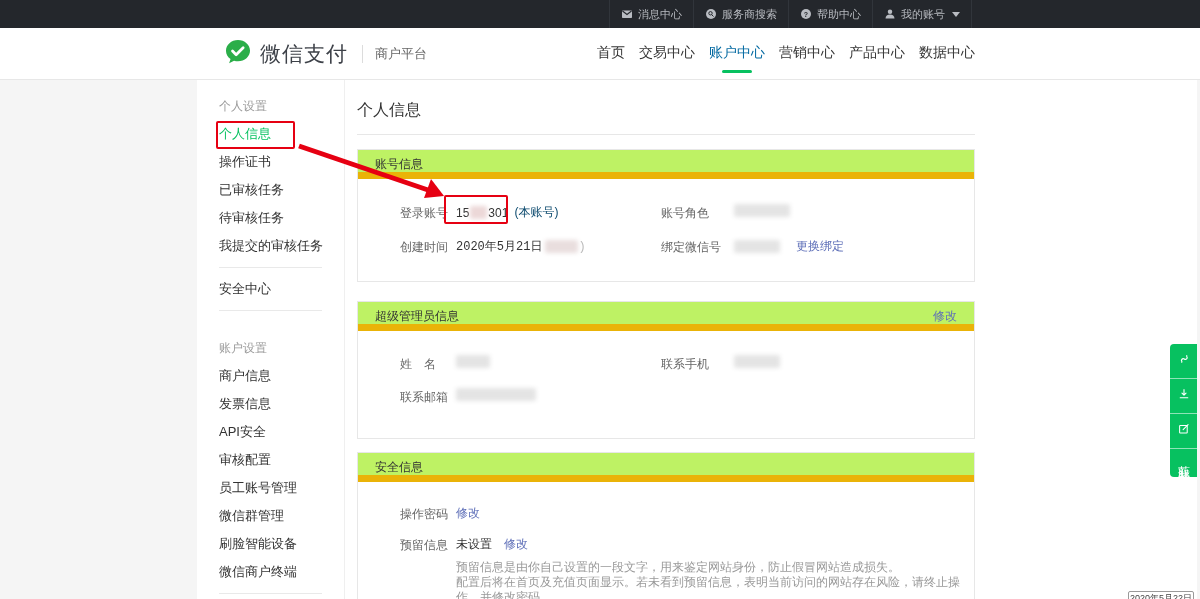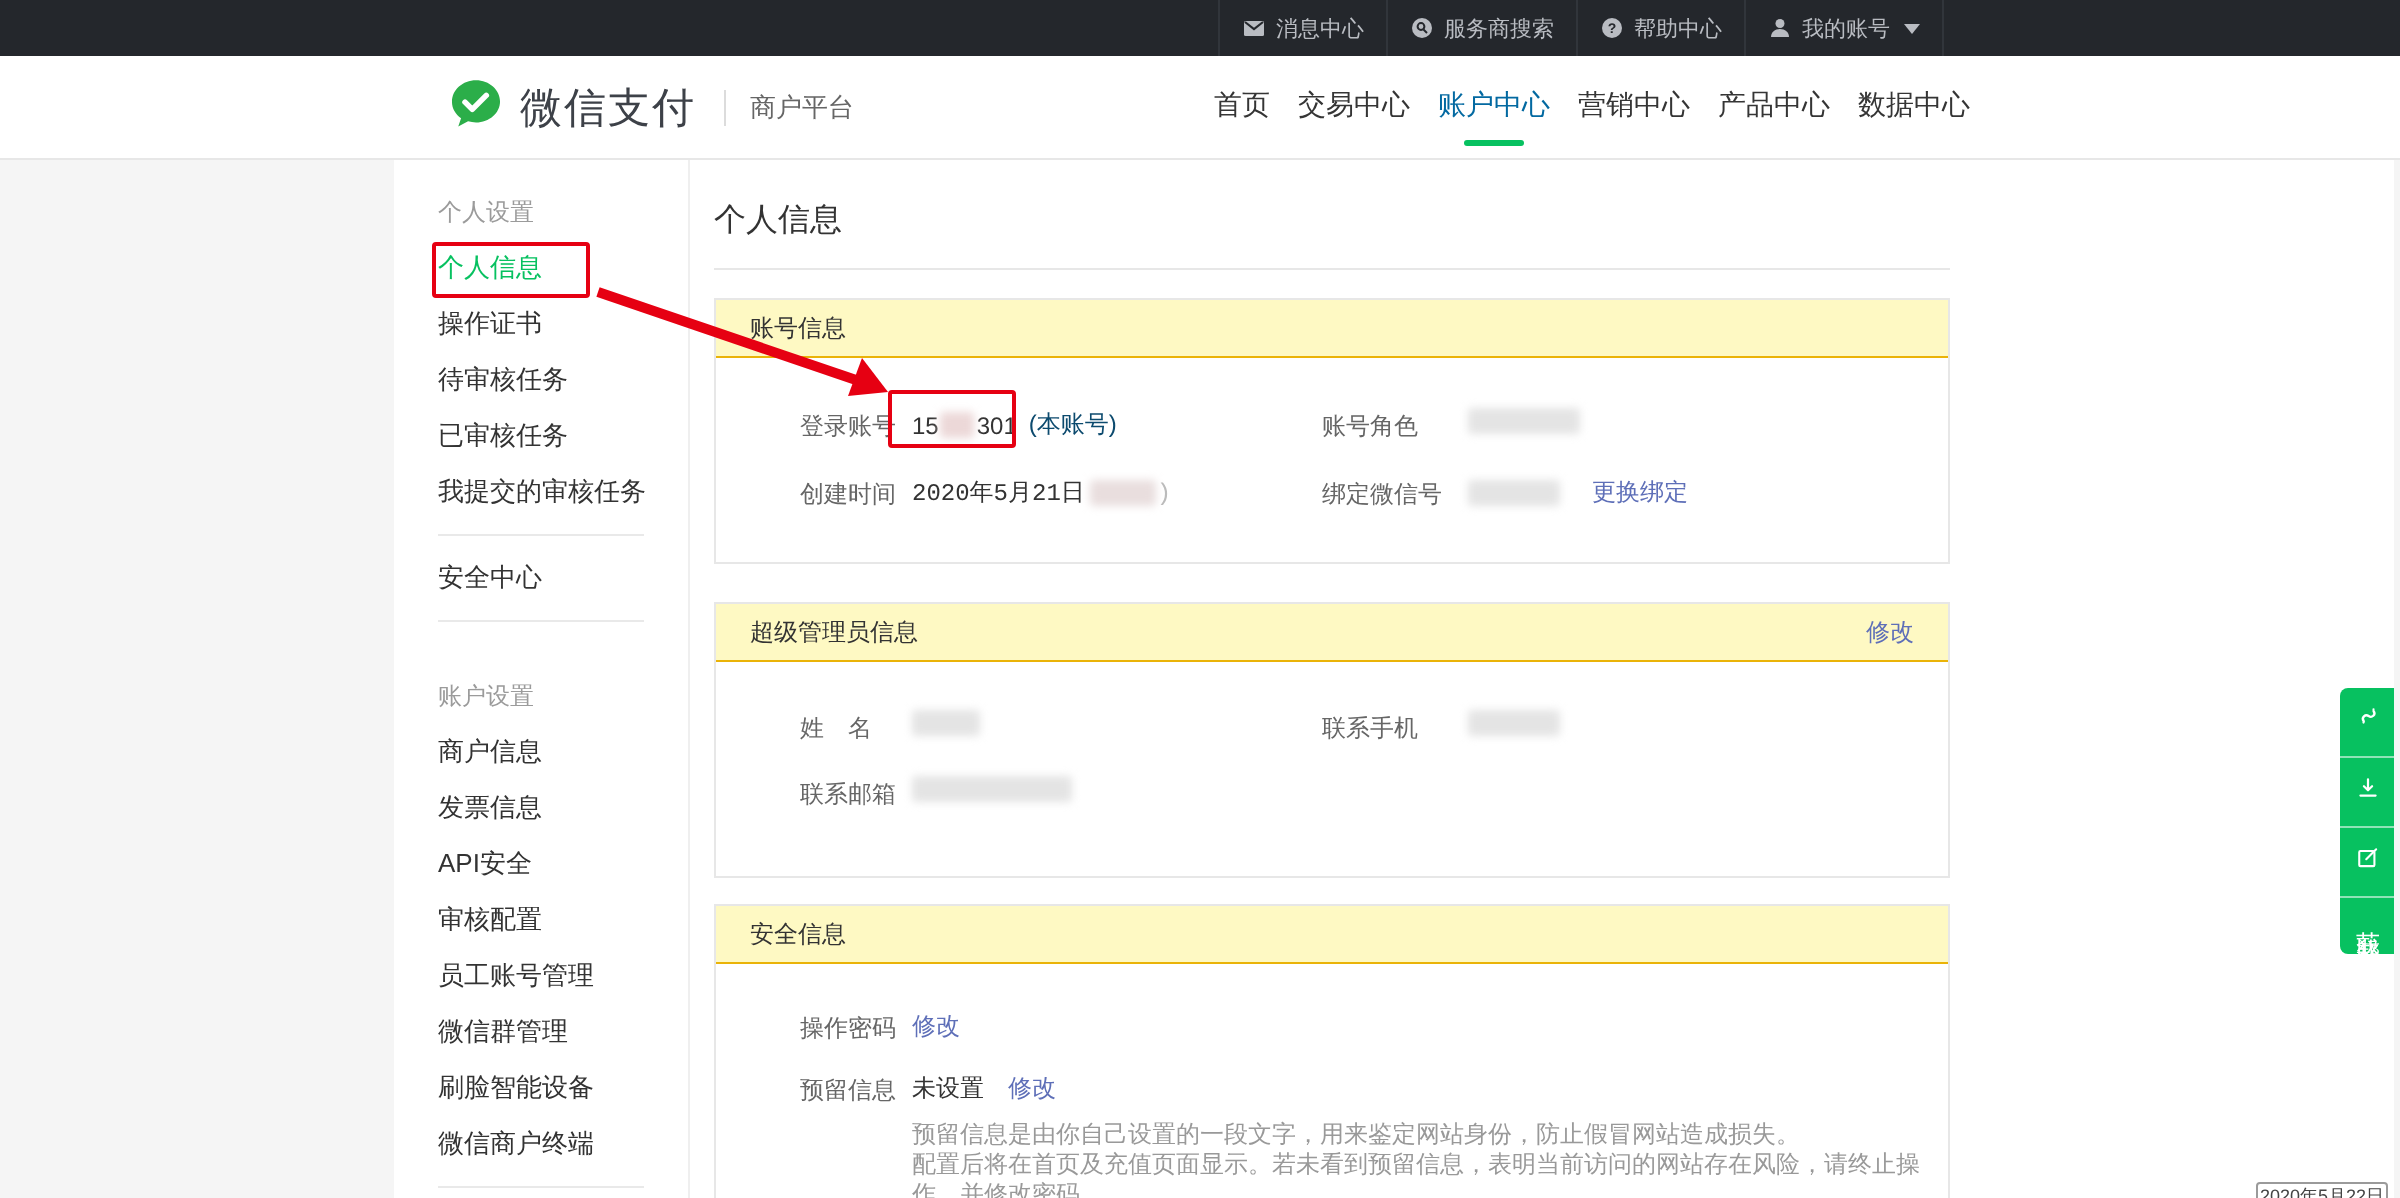--- a/index.html
+++ b/index.html
@@ -16,21 +16,21 @@
   .tb-item svg { display:block; }
   .caret { width:0; height:0; border-left:4px solid transparent; border-right:4px solid transparent; border-top:5px solid #b9bcc2; margin-left:2px; }
 
   
   .header { position:absolute; left:0; top:28px; width:1200px; height:52px; background:#fff; border-bottom:1px solid #e7e7e7; }
   .brand { position:absolute; left:224px; top:0; height:52px; display:flex; align-items:center; }
   .brand-logo { width:28px; height:28px; }
   .brand-name { font-size:21px; color:#3d4148; margin-left:8px; letter-spacing:1px; }
   .brand-sep { width:1px; height:18px; background:#dcdcdc; margin:0 12px 0 14px; }
   .brand-portal { font-size:13px; color:#666; }
-  .nav { position:absolute; right:215px; top:0; height:48px; display:flex; gap:14px; align-items:center; }
+  .nav { position:absolute; right:225px; top:0; height:48px; display:flex; gap:14px; align-items:center; }
   .nav-item { position:relative; font-size:14px; color:#353535; padding:0 0 0 0; height:52px; line-height:52px; cursor:pointer; }
   .nav-item.active { color:#0369a1; }
   .nav-item.active::after { content:""; position:absolute; left:50%; transform:translateX(-50%); bottom:5px; width:30px; height:3px; border-radius:2px; background:#07C160; }
 
   
   .page { position:absolute; left:0; top:80px; width:1200px; height:519px; background:#f5f5f5; }
   .content-col { position:absolute; left:197px; top:0; width:1000px; height:519px; background:#fff; }
 
   
   .sidebar { position:absolute; left:0; top:0; width:148px; height:519px; border-right:1px solid #efefef; padding:12px 0 0 22px; }
@@ -39,21 +39,21 @@
   .sb-item.active { color:#07C160; }
   .sb-divider { height:1px; background:#e9e9e9; margin:7px 22px 7px 0; }
   .sb-gap { height:16px; }
 
   
   .main { position:absolute; left:148px; top:0; width:852px; height:519px; padding:20px 0 0 12px; }
   .page-title { font-size:16px; font-weight:400; color:#333; }
   .title-rule { width:618px; height:1px; background:#e7e7e7; margin-top:13px; }
 
   .card { width:618px; border:1px solid #e7e7e7; margin-top:14px; background:#fff; }
-  .card-head { position:relative; height:29px; line-height:29px; background:#fef9c3; border-bottom:1px solid #eab308; padding-left:17px; font-size:12px; color:#333; }
+  .card-head { position:relative; height:29px; line-height:29px; background:#bef264; border-bottom:7px solid #eab308; padding-left:17px; font-size:12px; color:#333; }
   .card-action { position:absolute; right:17px; top:0; font-size:12px; color:#5E6FB8; cursor:pointer; }
   .card-body { position:relative; }
   .f-label { position:absolute; font-size:12px; color:#666; }
   .f-value { position:absolute; font-size:12px; color:#333; display:flex; align-items:center; }
   .lcol { left:42px; } .lval { left:98px; }
   .rcol { left:303px; } .rval { left:376px;font-family:Liberation Serif, serif; }
   .green-tag { color:#0c4a6e; margin-left:6px; }
   .link { color:#5E6FB8; cursor:pointer; text-decoration:none; }
   .redact { display:inline-block; height:13px; background:#e4e4e4; border-radius:2px; filter:blur(2px); }
   .redact.pink { background:#ecd8d8; }
@@ -140,22 +140,22 @@
     </nav>
   </div>
 
   <div class="page">
     <div class="content-col">
 
       <aside class="sidebar">
         <div class="sb-group-title">个人设置</div>
         <div class="sb-item active">个人信息</div>
         <div class="sb-item">操作证书</div>
+        <div class="sb-item">已审核任务</div>
         <div class="sb-item">待审核任务</div>
-        <div class="sb-item">已审核任务</div>
         <div class="sb-item">我提交的审核任务</div>
         <div class="sb-divider"></div>
         <div class="sb-item">安全中心</div>
         <div class="sb-divider"></div>
         <div class="sb-gap"></div>
         <div class="sb-group-title">账户设置</div>
         <div class="sb-item">商户信息</div>
         <div class="sb-item">发票信息</div>
         <div class="sb-item">API安全</div>
         <div class="sb-item">审核配置</div>

